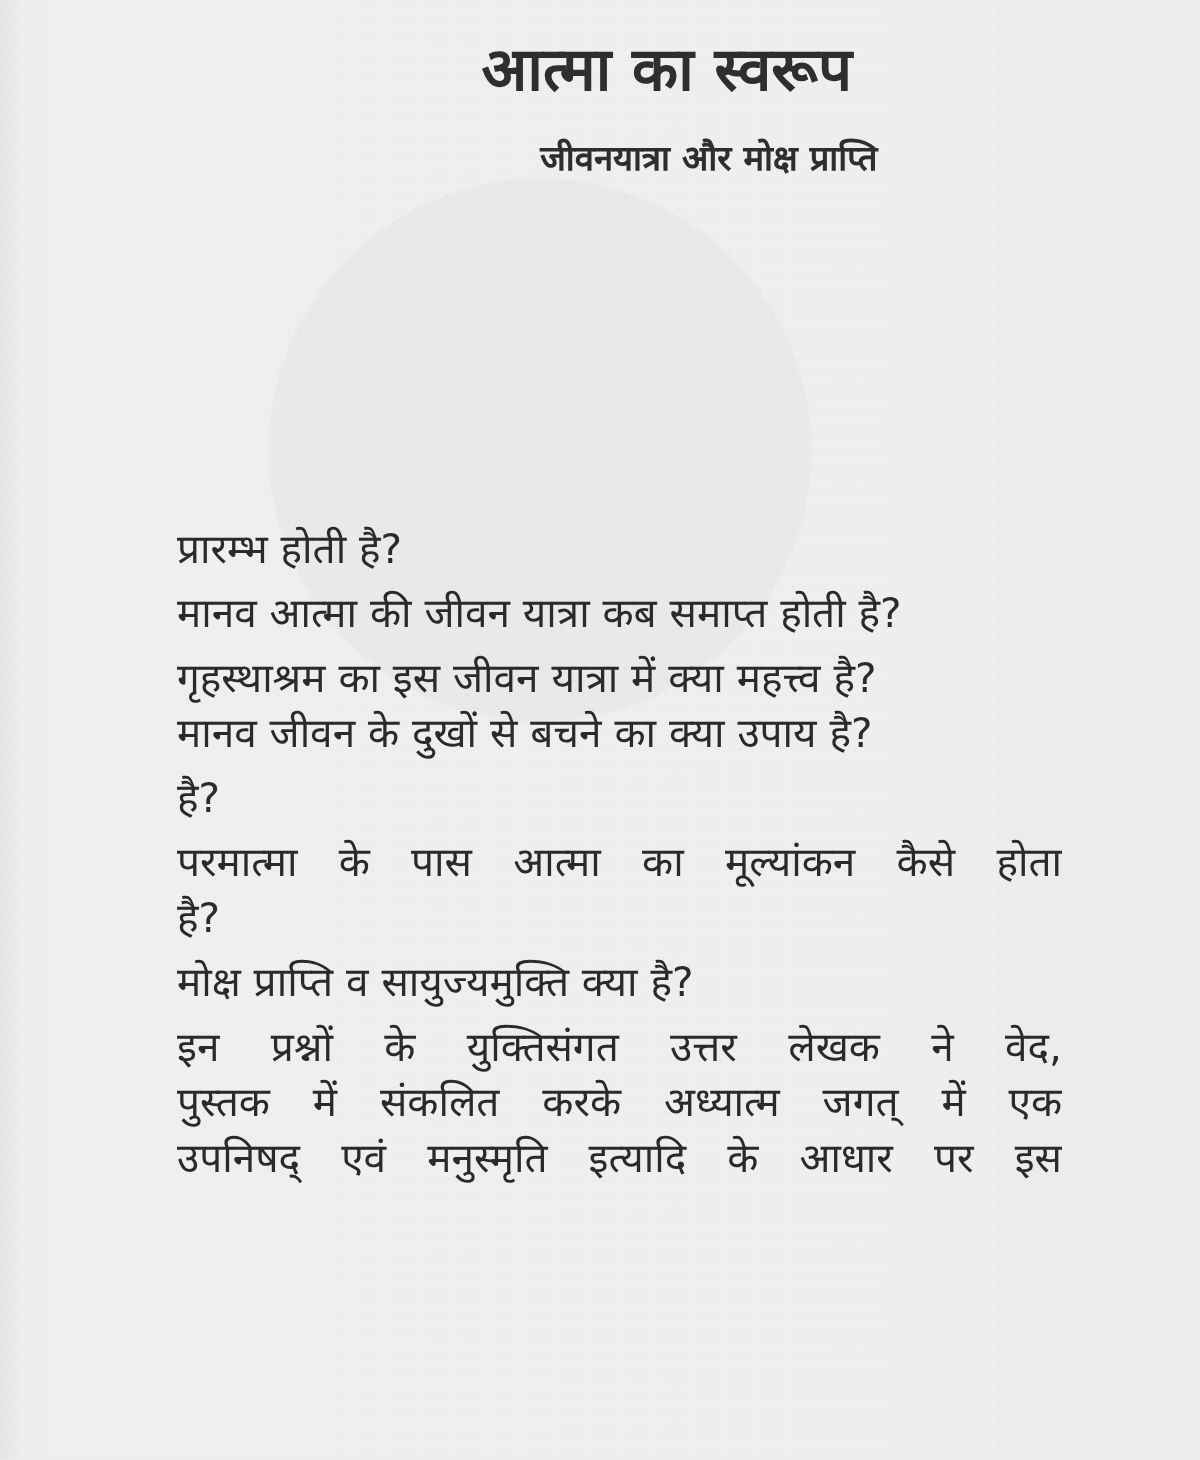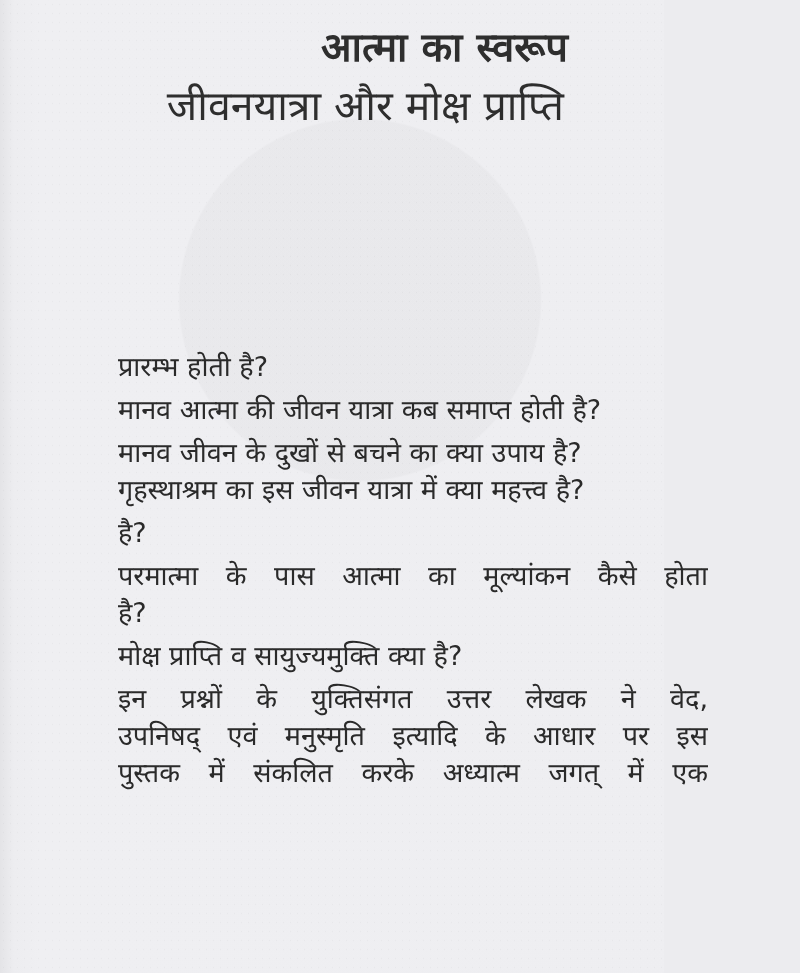--- a/index.html
+++ b/index.html
@@ -40,25 +40,25 @@
       margin: 0;
       font-size: 40px;
       font-weight: bold;
       line-height: 50px;
       color: #2e2e2e;
       letter-spacing: 0px;
       white-space: nowrap;
     }
     .subtitle {
       position: absolute;
-      right: 100px;
+      right: 79px;
       top: 84px;
       margin: 0;
-      font-size: 41px;
-      font-weight: normal;
+      font-size: 23px;
+      font-weight: bold;
       line-height: 44px;
       color: #2e2e2e;
       white-space: nowrap;
     }
     .body-text {
       position: absolute;
       left: 118px;
       top: 348px;
       width: 590px;
     }
@@ -86,28 +86,28 @@
 <div class="page">
 
   <h1 class="title">आत्मा का स्वरूप</h1>
   <h2 class="subtitle">जीवनयात्रा और मोक्ष प्राप्ति</h2>
 
   <div class="body-text">
     <span class="line">प्रारम्भ होती है?</span>
     <div class="gap"></div>
     <span class="line">मानव आत्मा की जीवन यात्रा कब समाप्त होती है?</span>
     <div class="gap"></div>
+    <span class="line">गृहस्थाश्रम का इस जीवन यात्रा में क्या महत्त्व है?</span>
     <span class="line">मानव जीवन के दुखों से बचने का क्या उपाय है?</span>
-    <span class="line">गृहस्थाश्रम का इस जीवन यात्रा में क्या महत्त्व है?</span>
     <div class="gap"></div>
     <span class="line">है?</span>
     <div class="gap"></div>
     <span class="line justify">परमात्मा के पास आत्मा का मूल्यांकन कैसे होता</span>
     <span class="line">है?</span>
     <div class="gap"></div>
     <span class="line">मोक्ष प्राप्ति व सायुज्यमुक्ति क्या है?</span>
     <div class="gap"></div>
     <span class="line justify">इन प्रश्नों के युक्तिसंगत उत्तर लेखक ने वेद,</span>
+    <span class="line justify">पुस्तक में संकलित करके अध्यात्म जगत् में एक</span>
     <span class="line justify">उपनिषद् एवं मनुस्मृति इत्यादि के आधार पर इस</span>
-    <span class="line justify">पुस्तक में संकलित करके अध्यात्म जगत् में एक</span>
   </div>
 
 </div>
 
 </body></html>

